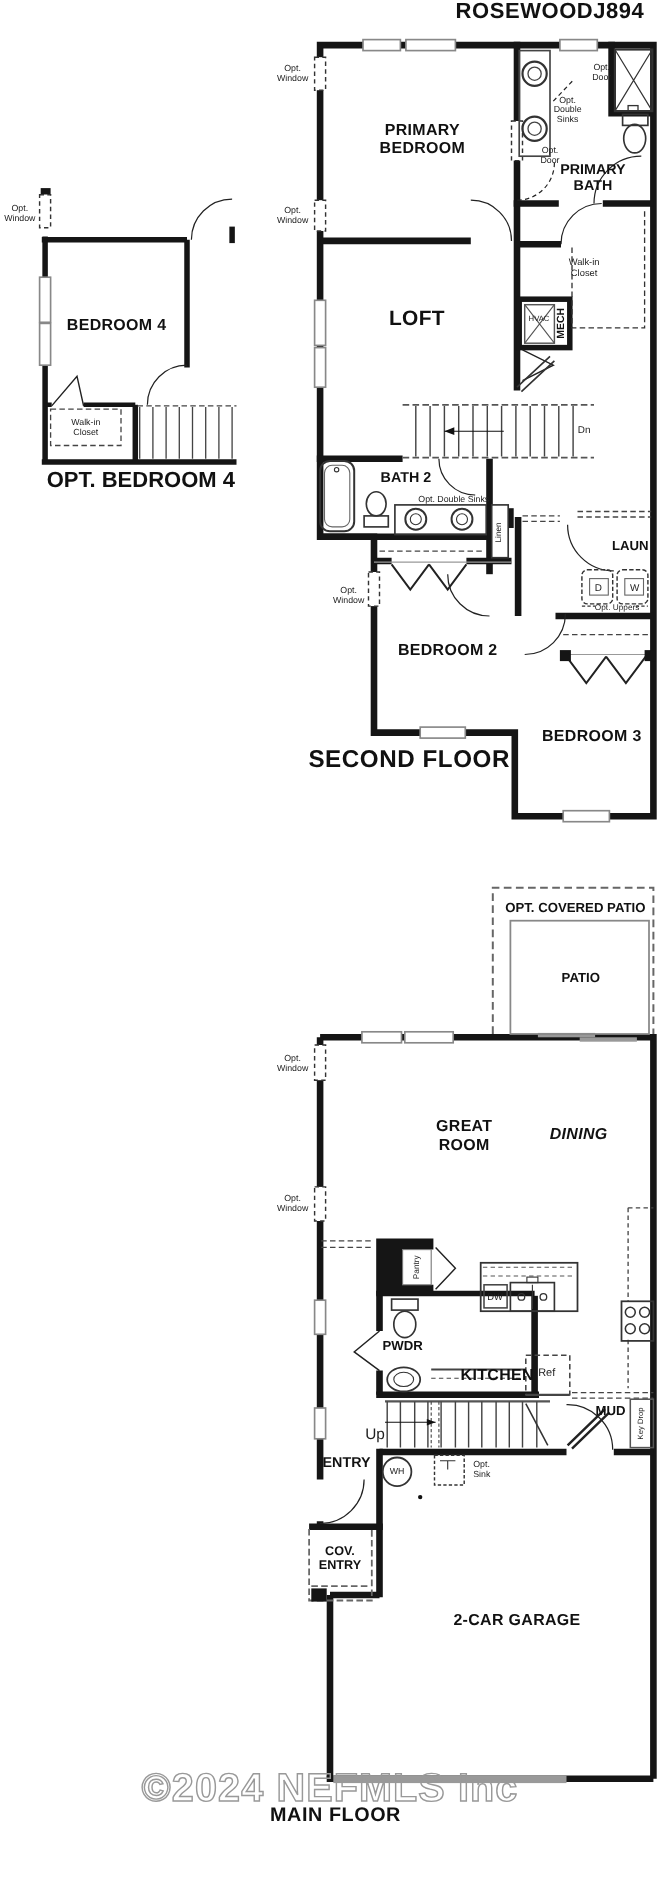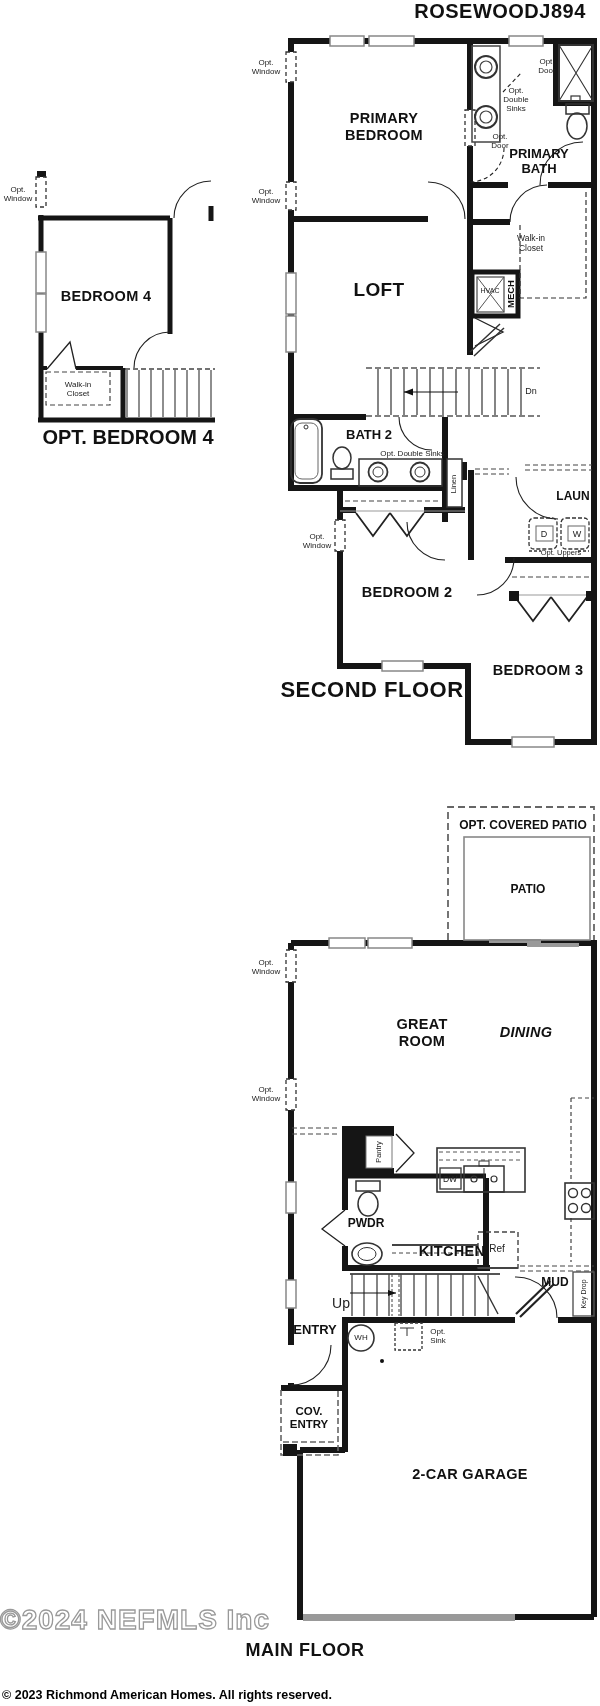--- a/index.html
+++ b/index.html
@@ -10,23 +10,23 @@
        white-space:nowrap;color:#111;line-height:1.15;font-weight:bold;}
   .vert{transform:translate(-50%,-50%) rotate(-90deg);}
   .room{font-size:14.5px;letter-spacing:.3px;}
   .room-sm{font-size:12px;}
   .sm{font-size:8px;font-weight:normal;color:#222;}
   .tiny{font-size:7px;font-weight:normal;color:#222;}
   .title{font-size:20px;letter-spacing:.5px;}
   .floor-title{font-size:22px;letter-spacing:.5px;}
   .inset-title{font-size:20px;}
   .main-title{font-size:18px;letter-spacing:.5px;}
-  .watermark{position:absolute;left:0px;top:1604px;width:600px;font-size:28px;
+  .watermark{position:absolute;left:0px;top:1604px;width:600px;font-size:36px;
        font-weight:bold;letter-spacing:1px;color:transparent;
-       -webkit-text-stroke:1.3px #999;white-space:nowrap;}
+       -webkit-text-stroke:1.3px #999;white-space:nowrap;text-align:center;}
   .copyright{position:absolute;left:2px;top:1688px;font-size:12.5px;font-weight:bold;
        color:#000;white-space:nowrap;transform:none;text-align:left;}
 </style>
 </head>
 <body>
 
 <div id="page">
 
 <svg width="600" height="1706" viewBox="0 0 600 1706">
 
@@ -387,15 +387,14 @@
       <div>Sink</div>
     </div>
 <div class="lbl room-sm" style="left:309px;top:1418px;font-size:11.5px;">
   <div>COV.</div>
       <div>ENTRY</div>
     </div>
 <div class="lbl room" style="left:470px;top:1474px;">2-CAR GARAGE</div>
 <div class="lbl main-title" style="left:305px;top:1650px;">MAIN FLOOR</div>
 
 <div class="watermark">©2024 NEFMLS Inc</div>
-<div class="lbl copyright">© 2023 Richmond American Homes. All rights reserved.</div>
 
 </div>
 
 </body></html>

